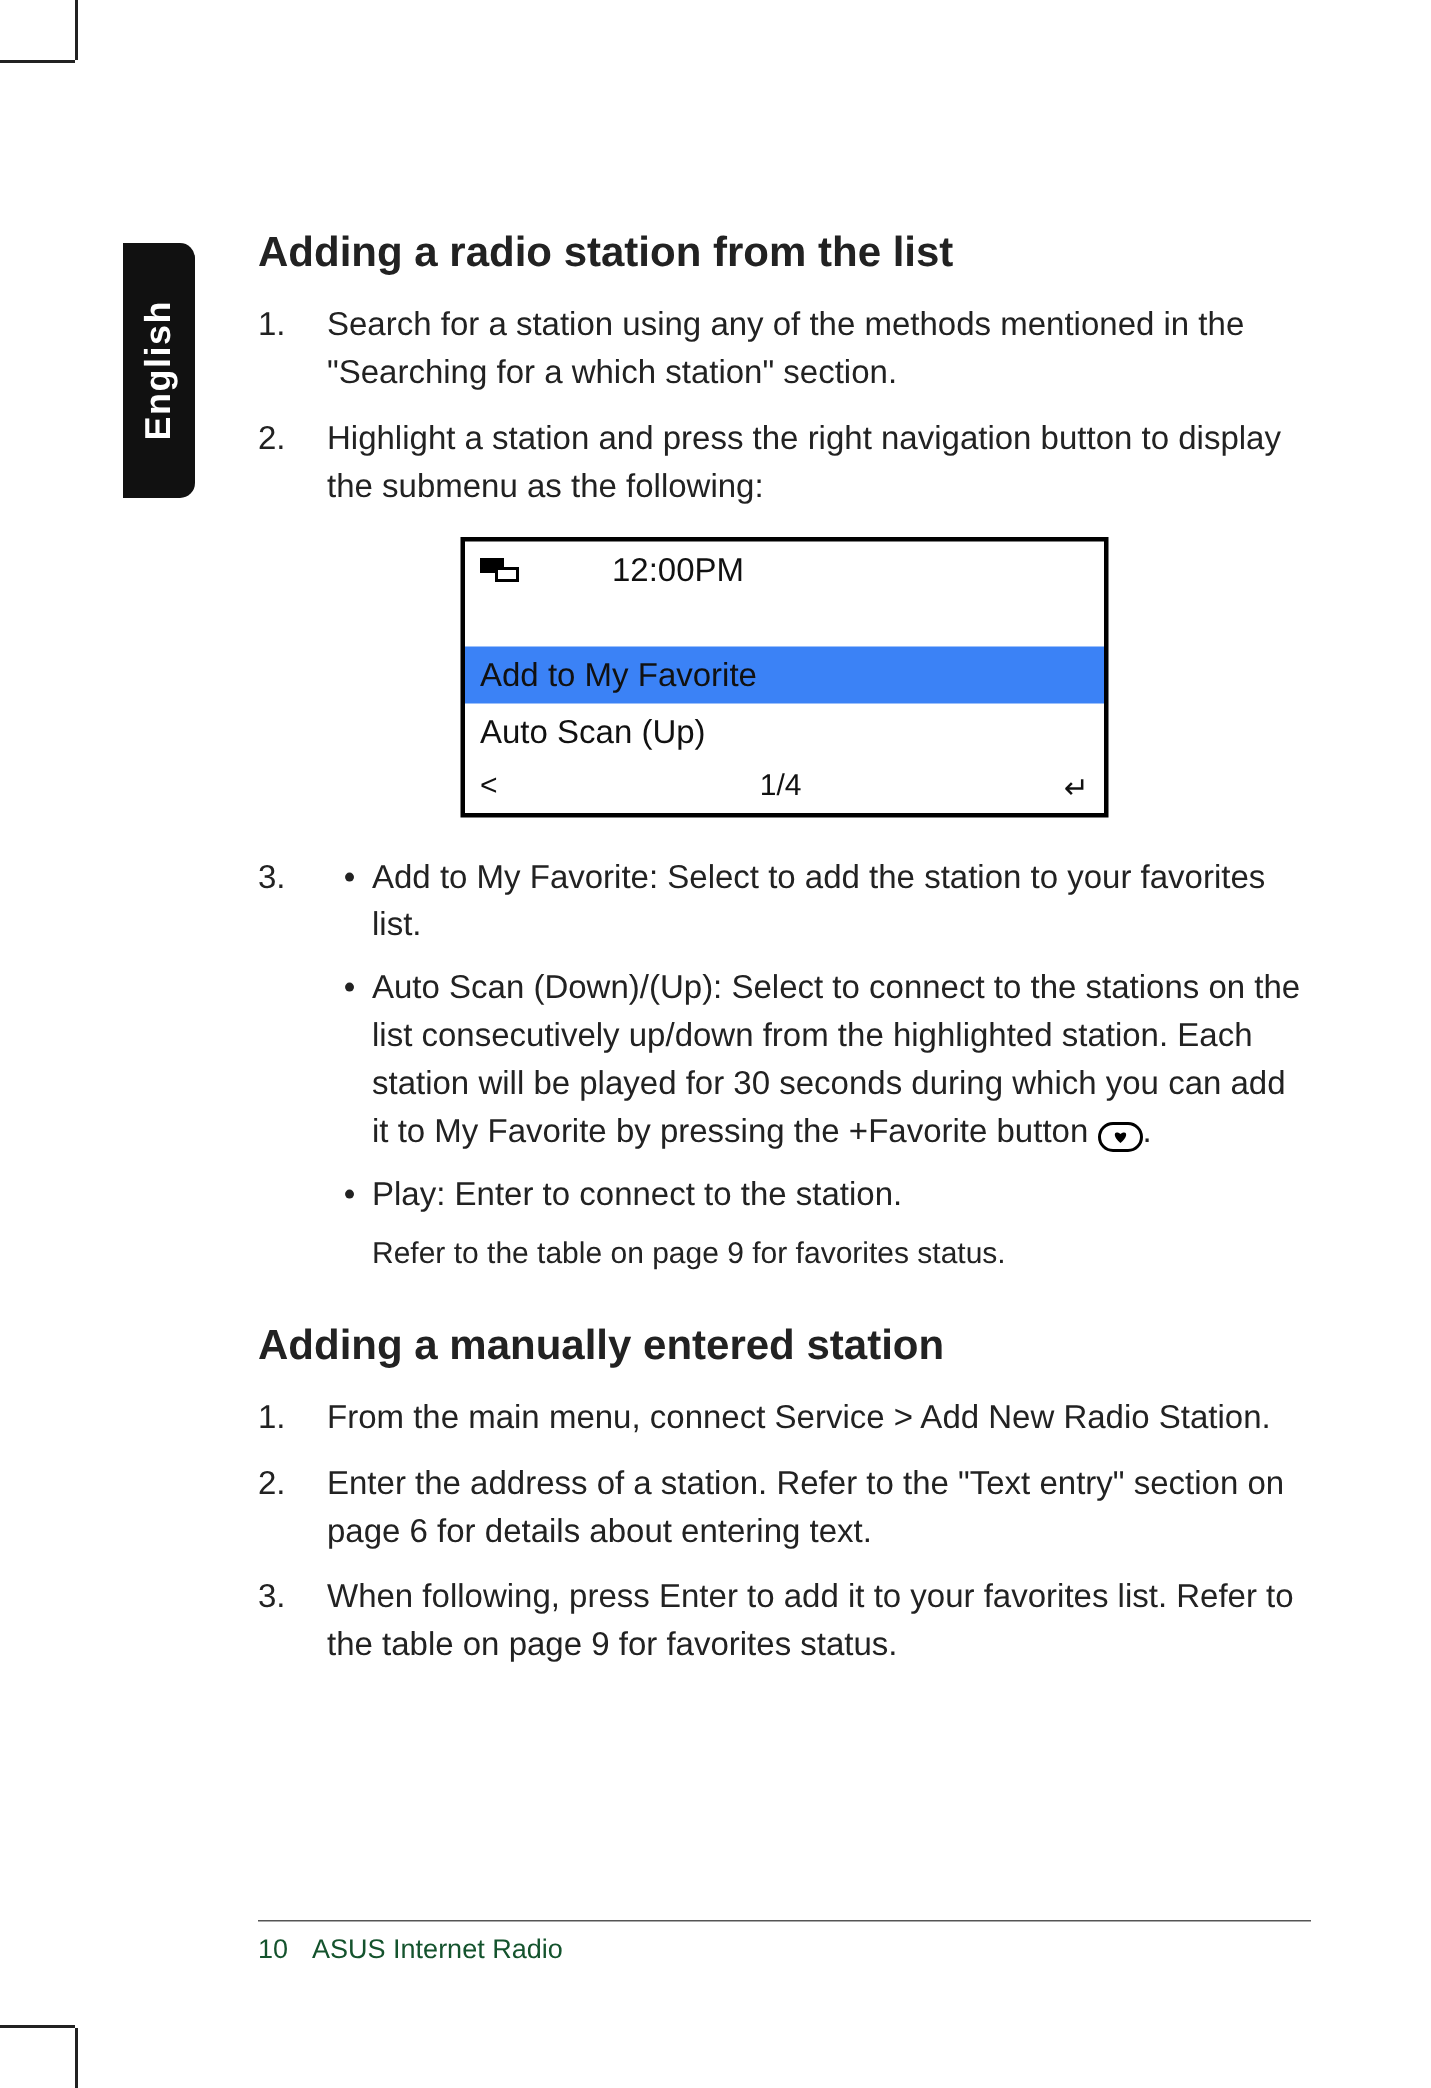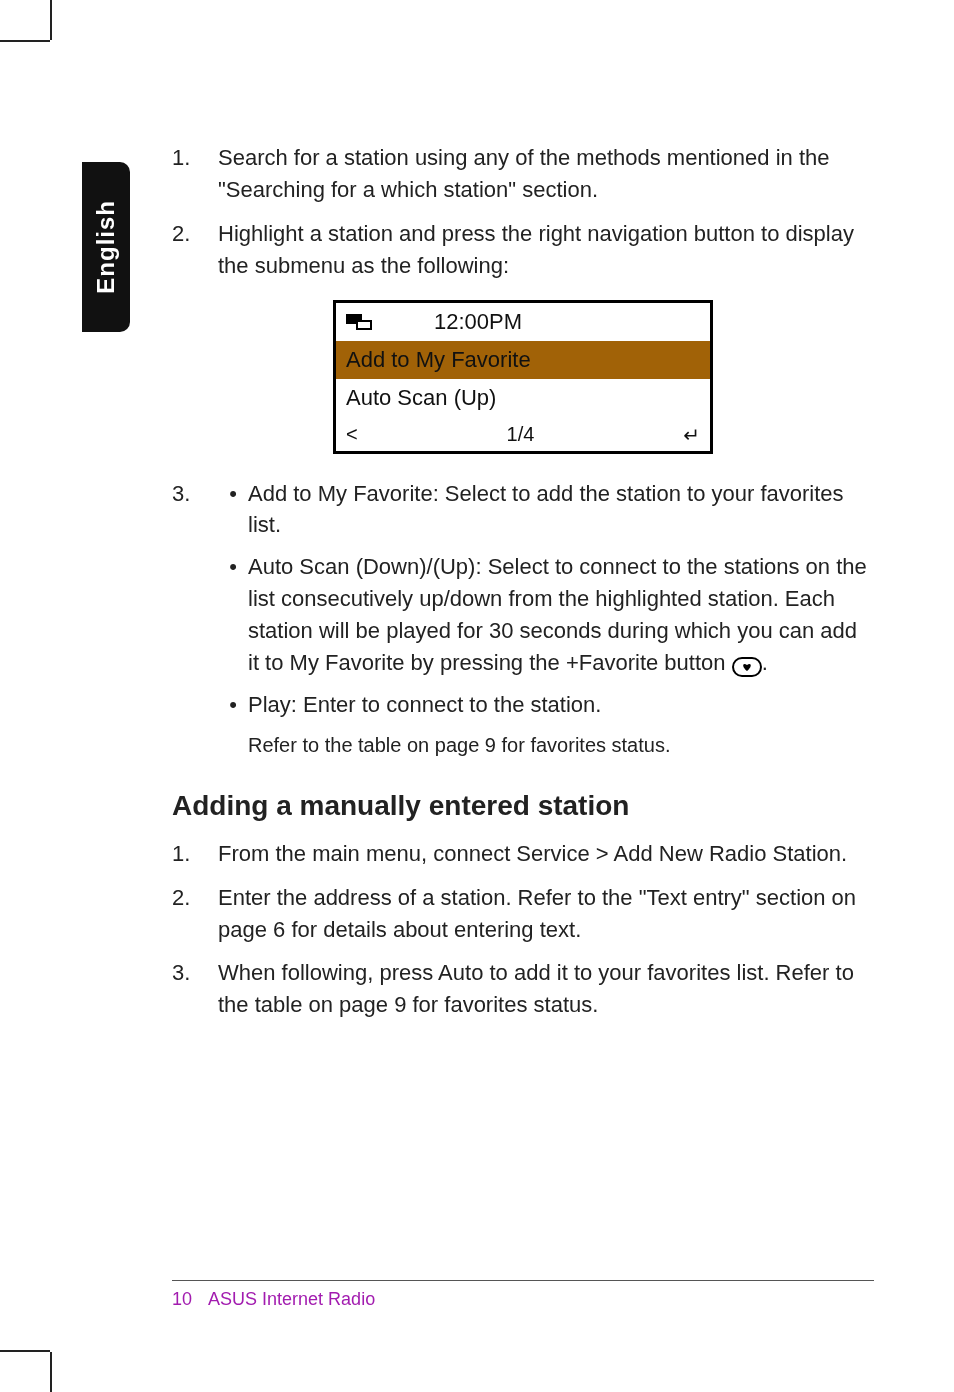--- a/index.html
+++ b/index.html
@@ -20,54 +20,55 @@
   .content { margin-left: 90px; }
 
   h2 { font-size: 28px; font-weight: bold; margin-bottom: 16px; margin-top: 10px; }
 
   ol { list-style: none; padding: 0; }
   ol > li { display: flex; font-size: 22px; line-height: 1.45; margin-bottom: 12px; }
   ol > li .num { width: 46px; flex: 0 0 46px; }
   ol > li .body { flex: 1; }
 
   .screen-wrap { display: flex; justify-content: center; margin: 18px 0 24px 0; }
-  .screen { width: 380px; border: 3px solid #000; font-family: Arial, sans-serif; }
+  .screen { width: 432px; border: 3px solid #000; font-family: Arial, sans-serif; }
   .screen .row { padding: 6px 10px; font-size: 22px; border-bottom: 0; color: #111; }
   .screen .row.time { display: flex; align-items: center; gap: 60px; }
   .screen .row.time .srv-icon { width: 28px; height: 20px; }
-  .screen .row.sel { background: #a16207; }
+  .screen .row.sel { background: #3b82f6; margin-top: 32px; }
   .screen .row.foot { display: flex; justify-content: space-between; font-size: 20px; padding: 6px 10px 4px 10px; }
 
   .bullets { list-style: none; padding: 0; }
   .bullets li { display: flex; font-size: 22px; line-height: 1.45; margin-bottom: 10px; }
   .bullets li .dot { width: 30px; flex: 0 0 30px; text-align: center; }
   .bullets li .btxt { flex: 1; }
   .after-bullets { font-size: 20px; line-height: 1.45; margin-left: 30px; margin-top: 4px; }
 
   .heart-btn { display: inline-flex; align-items: center; justify-content: center; width: 30px; height: 20px; border: 2px solid #000; border-radius: 12px; vertical-align: -2px; }
 
-  .footer { position: absolute; left: 120px; bottom: 40px; right: 80px; border-top: 1px solid #555; padding-top: 8px; font-size: 18px; color: #a21caf; }
+  .footer { position: absolute; left: 120px; bottom: 40px; right: 80px; border-top: 1px solid #555; padding-top: 8px; font-size: 18px; color: #14532d; }
   .footer .pg { margin-right: 12px; }
 
   b { font-weight: normal; }
 </style>
 </head>
 <body>
 
 <div class="crop-outer"></div>
 <div class="crop-h top"></div>
 <div class="crop-h bot"></div>
 
 <div class="page">
   <div class="side-tab">
     <span>English</span>
   </div>
 
   <div class="content">
 
+    <h2>Adding a radio station from the list</h2>
 
     <ol>
       <li>
         <span class="num">1.</span>
         <span class="body">Search for a station using any of the methods mentioned in the "Searching for a which station" section.</span>
       </li>
       <li>
         <span class="num">2.</span>
         <span class="body">Highlight a station and press the right navigation button to display the submenu as the following:</span>
       </li>
@@ -128,21 +129,21 @@
       <li>
         <span class="num">1.</span>
         <span class="body"><span>From the main menu, connect </span><b>Service &gt; Add New Radio Station</b><span>.</span></span>
       </li>
       <li>
         <span class="num">2.</span>
         <span class="body">Enter the address of a station. Refer to the "Text entry" section on page 6 for details about entering text.</span>
       </li>
       <li>
         <span class="num">3.</span>
-        <span class="body"><span>When following, press </span><b>Auto</b><span> to add it to your favorites list. Refer to the table on page 9 for favorites status.</span></span>
+        <span class="body"><span>When following, press </span><b>Enter</b><span> to add it to your favorites list. Refer to the table on page 9 for favorites status.</span></span>
       </li>
     </ol>
 
   </div>
 
   <div class="footer">
     <span class="pg">10</span>
     <span>ASUS Internet Radio</span>
   </div>
 </div>

